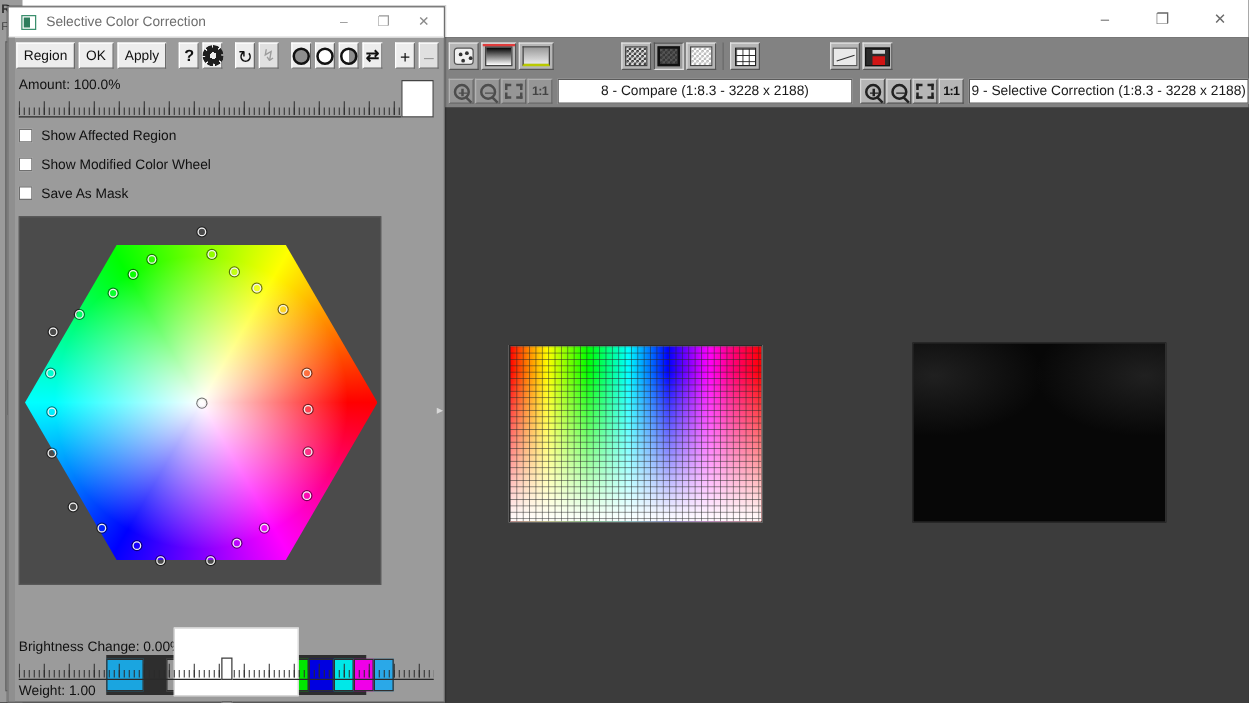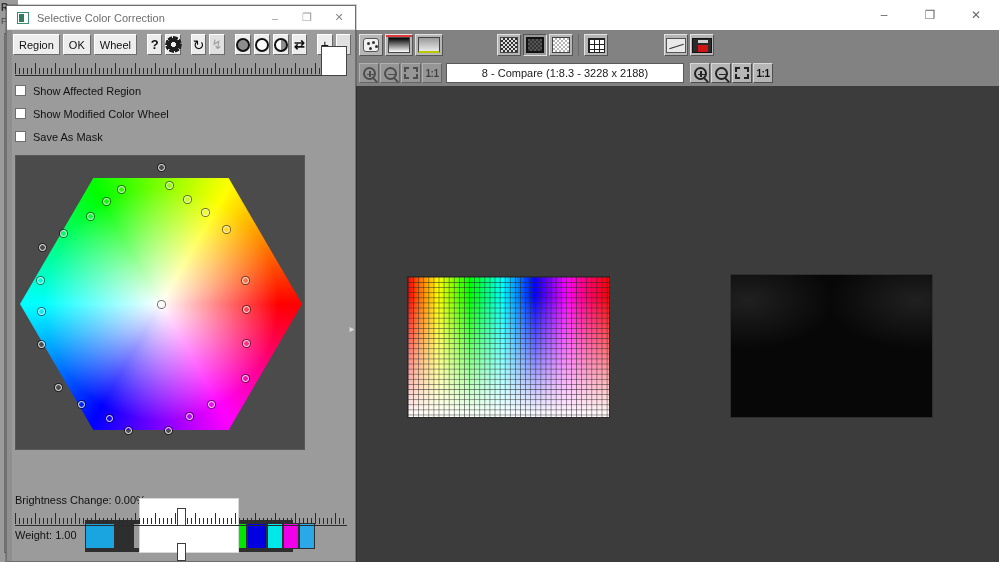--- a/index.html
+++ b/index.html
@@ -465,20 +465,21 @@
             <span style="right:0;top:0;border-left:0;border-bottom:0;"></span>
             <span style="left:0;bottom:0;border-right:0;border-top:0;"></span>
             <span style="right:0;bottom:0;border-left:0;border-top:0;"></span>
           </span>
         </div>
         <div class="tab-sm on">
           <span class="ic-onetoone">1:1</span>
         </div>
       </div>
 
+      <div class="tab-title t2">9 - Selective Correction (1:8.3 - 3228 x 2188)</div>
     </div>
 
     <div class="tab-marker-red"></div>
     <div class="tab-index">8</div>
 
     <div class="canvas-area">
       <div class="thumb" id="thumb-compare">
         <div class="hs-grid"></div>
         <div class="hs-white"></div>
         <div class="hs-lines"></div>
@@ -498,21 +499,21 @@
       <span class="dlg-wbtns">
         <span class="dlg-wbtn">–</span>
         <span class="dlg-wbtn">❐</span>
         <span class="dlg-wbtn x">✕</span>
       </span>
     </div>
 
     <div class="dlg-toolbar">
       <div class="btn">Region</div>
       <div class="btn">OK</div>
-      <div class="btn">Wheel</div>
+      <div class="btn">Apply</div>
       <div class="gap"></div>
       <div class="btn sq">
         <span class="ic-q">?</span>
       </div>
       <div class="btn sq">
         <span class="ic-gear"></span>
       </div>
       <div class="gap"></div>
       <div class="btn sq">
         <span class="ic-refresh">↻</span>
@@ -537,20 +538,21 @@
       <div class="btn sq">
         <span class="ic-plus">+</span>
       </div>
       <div class="btn sq dim">
         <span class="ic-minus">–</span>
       </div>
     </div>
 
     <div class="dlg-body">
 
+      <div class="amount-label">Amount: 100.0%</div>
       <div class="slider-wrap">
         <div class="ruler"></div>
         <div class="slider-thumb big" id="amount-thumb" style="left: 305.72px;"></div>
       </div>
 
       <div class="chk-row">
         <span class="chk"></span>
         <span class="chk-label">Show Affected Region</span>
       </div>
       <div class="chk-row">

